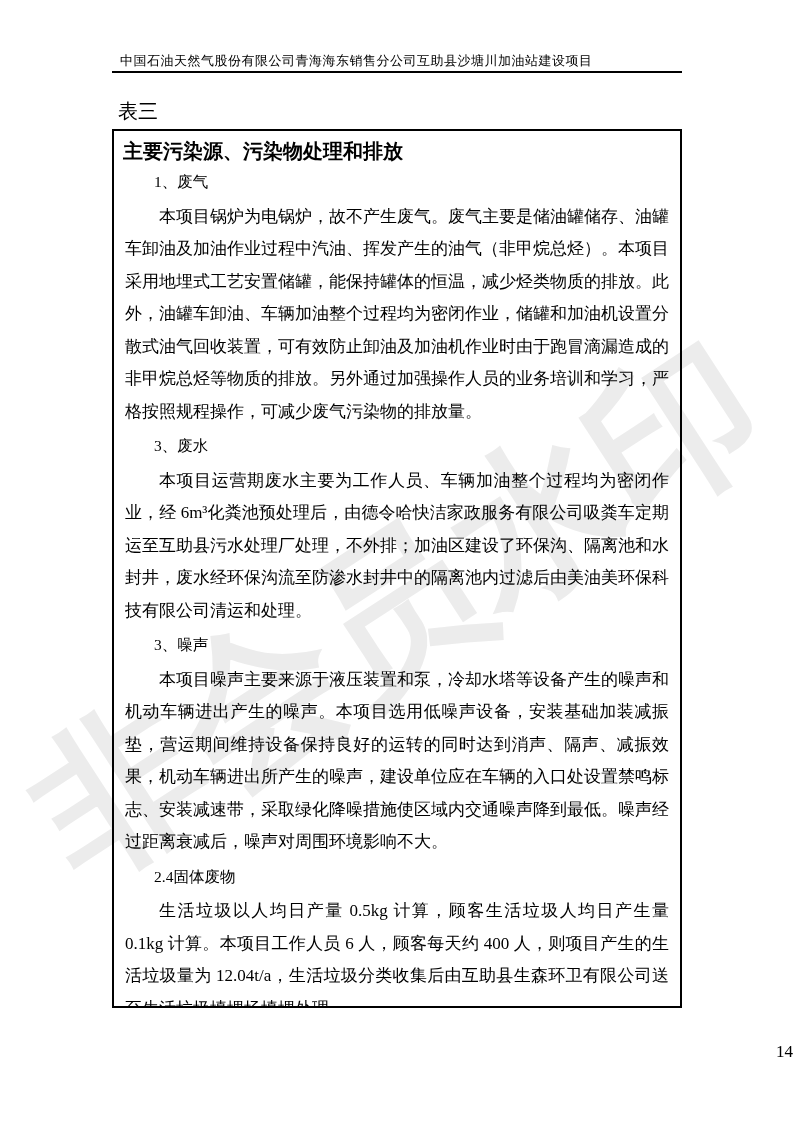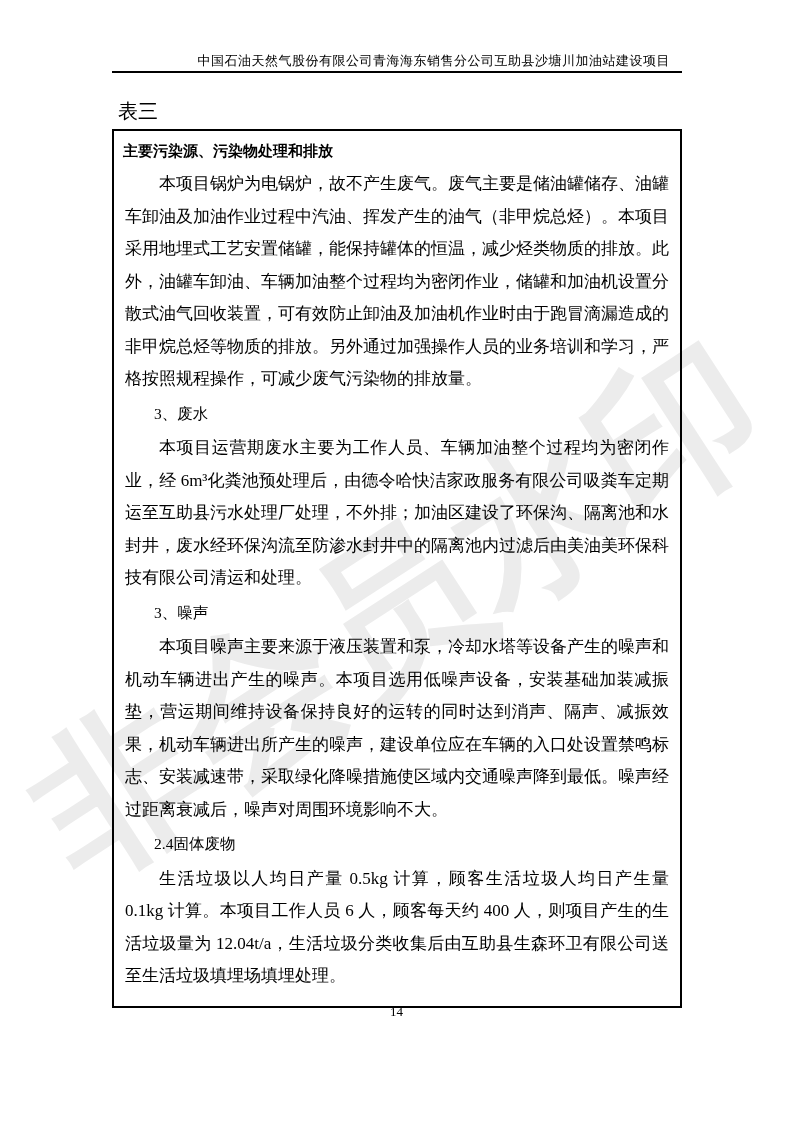--- a/index.html
+++ b/index.html
@@ -6,22 +6,22 @@
   body {
     width: 793px; height: 1122px;
     background: #ffffff;
     position: relative;
     overflow: hidden;
     font-family: "Liberation Serif", "DejaVu Serif", serif;
     color: #000;
   }
   .header-title {
     position: absolute;
-    left: 100px; top: 52px; width: 570px;
-    text-align: right;
+    left: 120px; top: 52px; width: 570px;
+    text-align: left;
     font-size: 13px;
     letter-spacing: 0.5px;
     white-space: nowrap;
   }
   .header-rule {
     position: absolute;
     left: 112px; top: 71px; width: 570px;
     border-top: 2px solid #000;
     height: 0;
   }
@@ -48,61 +48,62 @@
     width: 570px; height: 879px;
     border: 2px solid #000;
     box-sizing: border-box;
     padding: 5px 9px 0 9px;
     background: transparent;
     z-index: 1;
     overflow: hidden;
   }
   .table-title {
     font-weight: bold;
-    font-size: 15px;
+    font-size: 20px;
     line-height: 30px;
   }
   .heading {
     font-size: 15.5px;
     line-height: 32.5px;
     text-indent: 2em;
     white-space: nowrap;
   }
   .para {
     margin: 2px;
     font-size: 17px;
     line-height: 32.5px;
     text-indent: 2em;
     text-align: justify;
     text-justify: inter-ideograph;
   }
   .page-number {
     position: absolute;
-    left: 0; top: 1004px; width: 100%;
-    text-align: center;
-    font-size: 13px;
+    left: 0; top: 1042px; width: 100%;
+    text-align: right;
+    font-size: 17px;
   }
 </style>
 </head>
 <body>
 
 <div class="page">
 
   <div class="watermark">非会员水印</div>
 
   <div class="header-title">中国石油天然气股份有限公司青海海东销售分公司互助县沙塘川加油站建设项目</div>
 
   <div class="header-rule"></div>
 
   <div class="table-label">表三</div>
 
   <div class="doc-table">
     <div class="table-title">主要污染源、污染物处理和排放</div>
     <div>
   <div class="section">
+    <div class="heading">1、废气</div>
     <div class="section-body">
             <p class="para">本项目锅炉为电锅炉，故不产生废气。废气主要是储油罐储存、油罐车卸油及加油作业过程中汽油、挥发产生的油气（非甲烷总烃）。本项目采用地埋式工艺安置储罐，能保持罐体的恒温，减少烃类物质的排放。此外，油罐车卸油、车辆加油整个过程均为密闭作业，储罐和加油机设置分散式油气回收装置，可有效防止卸油及加油机作业时由于跑冒滴漏造成的非甲烷总烃等物质的排放。另外通过加强操作人员的业务培训和学习，严格按照规程操作，可减少废气污染物的排放量。</p>
           </div>
   </div>
 
   <div class="section">
     <div class="heading">3、废水</div>
     <div class="section-body">
             <p class="para">本项目运营期废水主要为工作人员、车辆加油整个过程均为密闭作业，经 6m³化粪池预处理后，由德令哈快洁家政服务有限公司吸粪车定期运至互助县污水处理厂处理，不外排；加油区建设了环保沟、隔离池和水封井，废水经环保沟流至防渗水封井中的隔离池内过滤后由美油美环保科技有限公司清运和处理。</p>
           </div>

